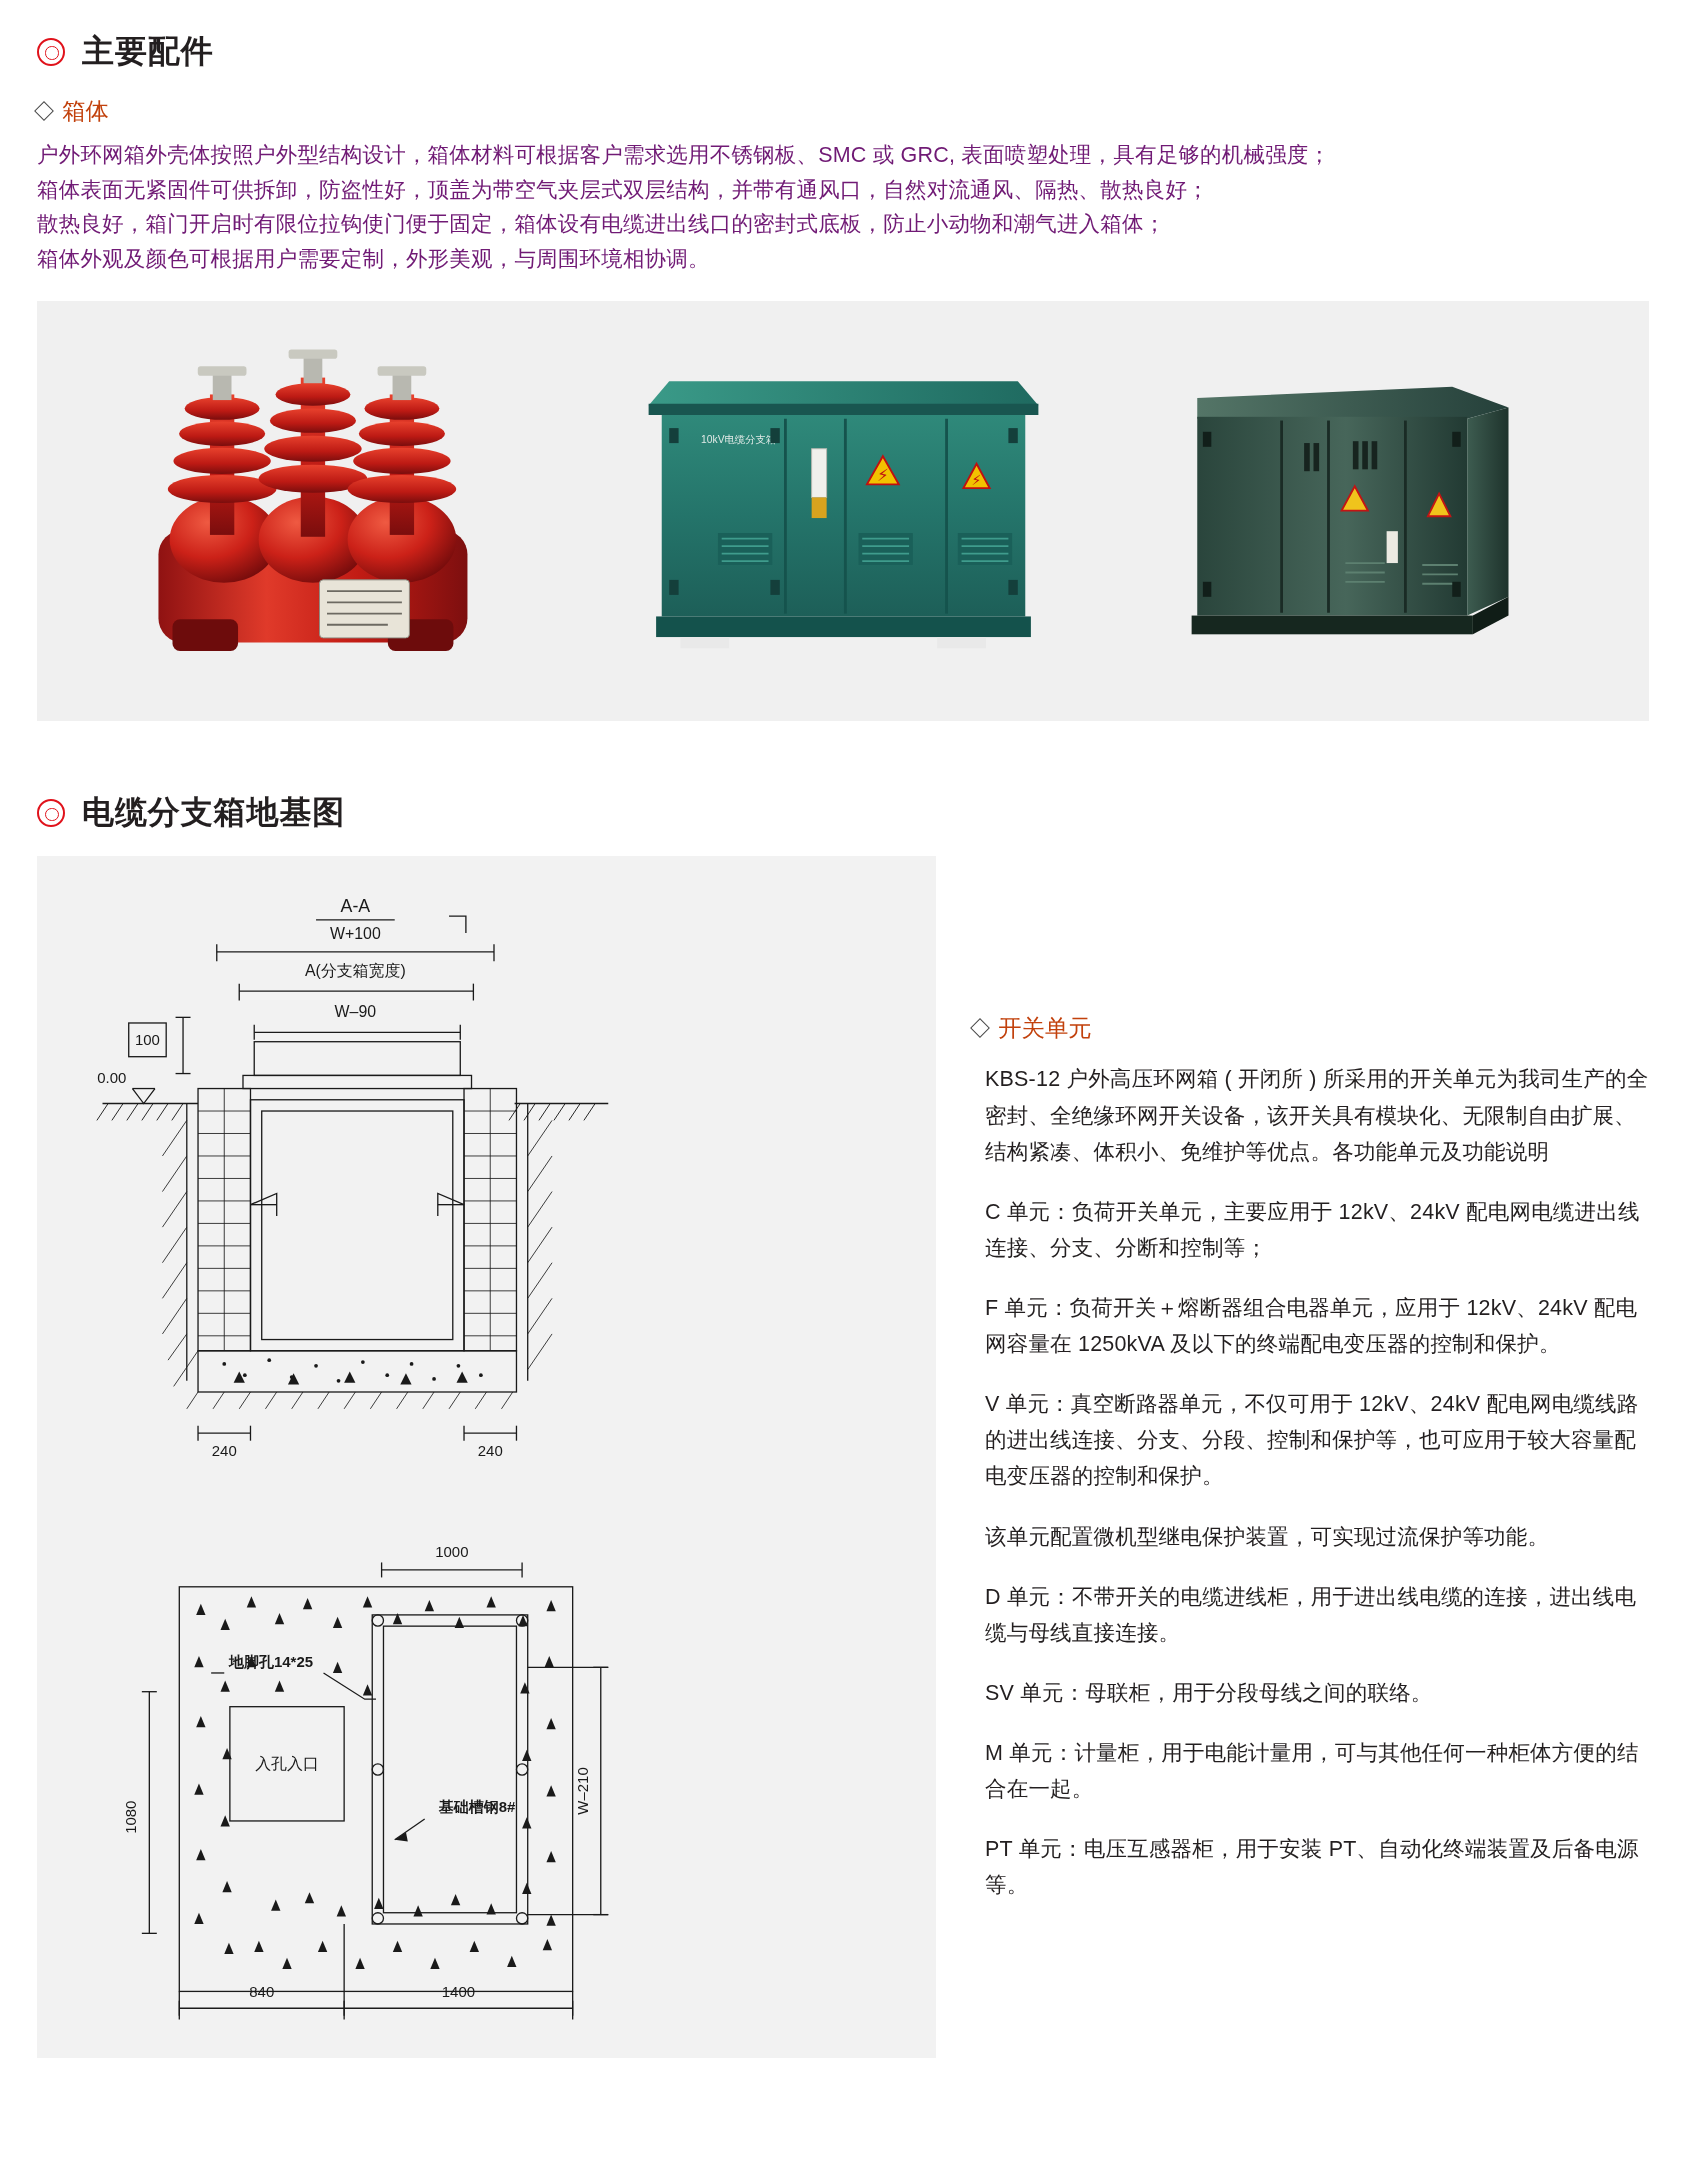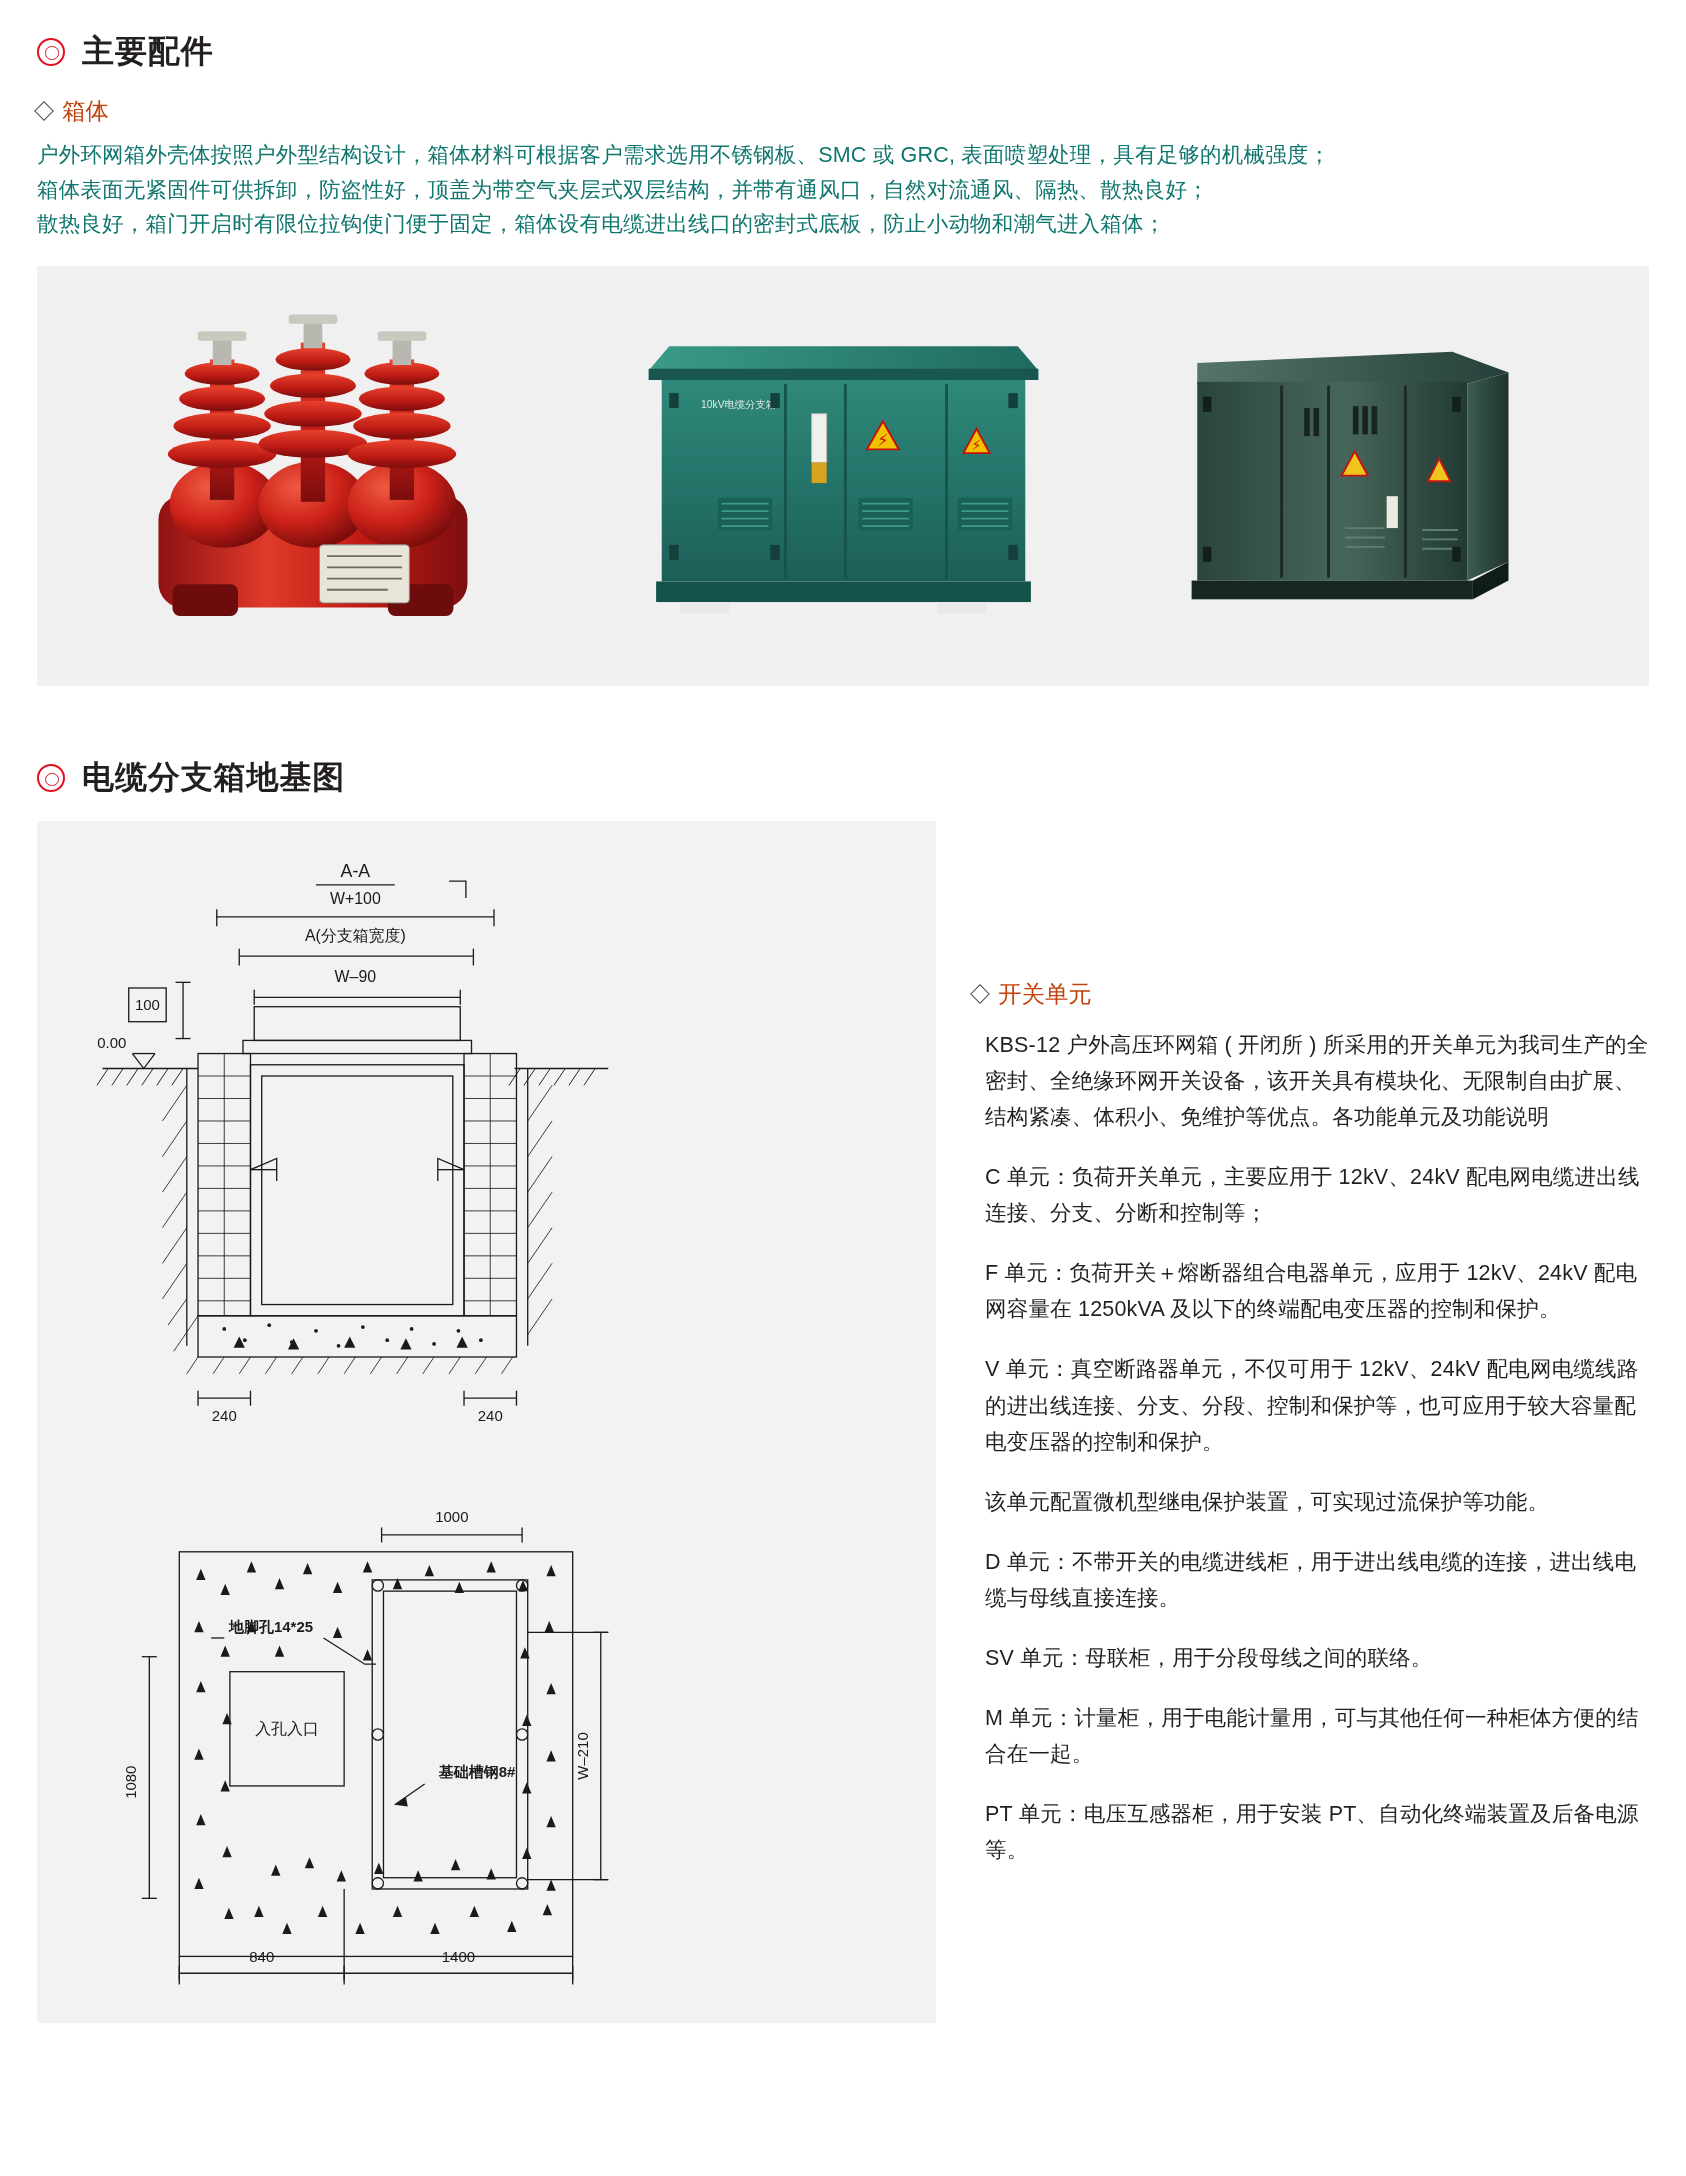--- a/index.html
+++ b/index.html
@@ -65,21 +65,21 @@
   }
   .sub-title {
     font-size: 23.4px;
     font-weight: 400;
     color: #c2410c;
   }
 
   .body-text {
     font-size: 21.5px;
     line-height: 1.62;
-    color: #0f766e;
+    color: #701a75;
     letter-spacing: 0.2px;
   }
   .body-text p { margin: 0; }
 
   
   .photo-strip {
     margin-top: 24px;
     background: #f0f0f0;
     height: 420px;
     display: flex;
@@ -145,20 +145,21 @@
 
   <div class="sub-head">
     <span class="diamond"></span>
     <span class="sub-title">箱体</span>
   </div>
 
   <div class="body-text">
     <p>户外环网箱外壳体按照户外型结构设计，箱体材料可根据客户需求选用不锈钢板、SMC 或 GRC, 表面喷塑处理，具有足够的机械强度；</p>
     <p>箱体表面无紧固件可供拆卸，防盗性好，顶盖为带空气夹层式双层结构，并带有通风口，自然对流通风、隔热、散热良好；</p>
     <p>散热良好，箱门开启时有限位拉钩使门便于固定，箱体设有电缆进出线口的密封式底板，防止小动物和潮气进入箱体；</p>
+    <p>箱体外观及颜色可根据用户需要定制，外形美观，与周围环境相协调。</p>
   </div>
 
   <div class="photo-strip">
 
     <div class="photo">
       <div class="insulator-wrap">
         <svg viewBox="0 0 440 370" width="412" height="347">
           <defs>
             <linearGradient id="redg" x1="0" y1="0" x2="1" y2="0">
               <stop offset="0%" stop-color="#8f1212"></stop>

